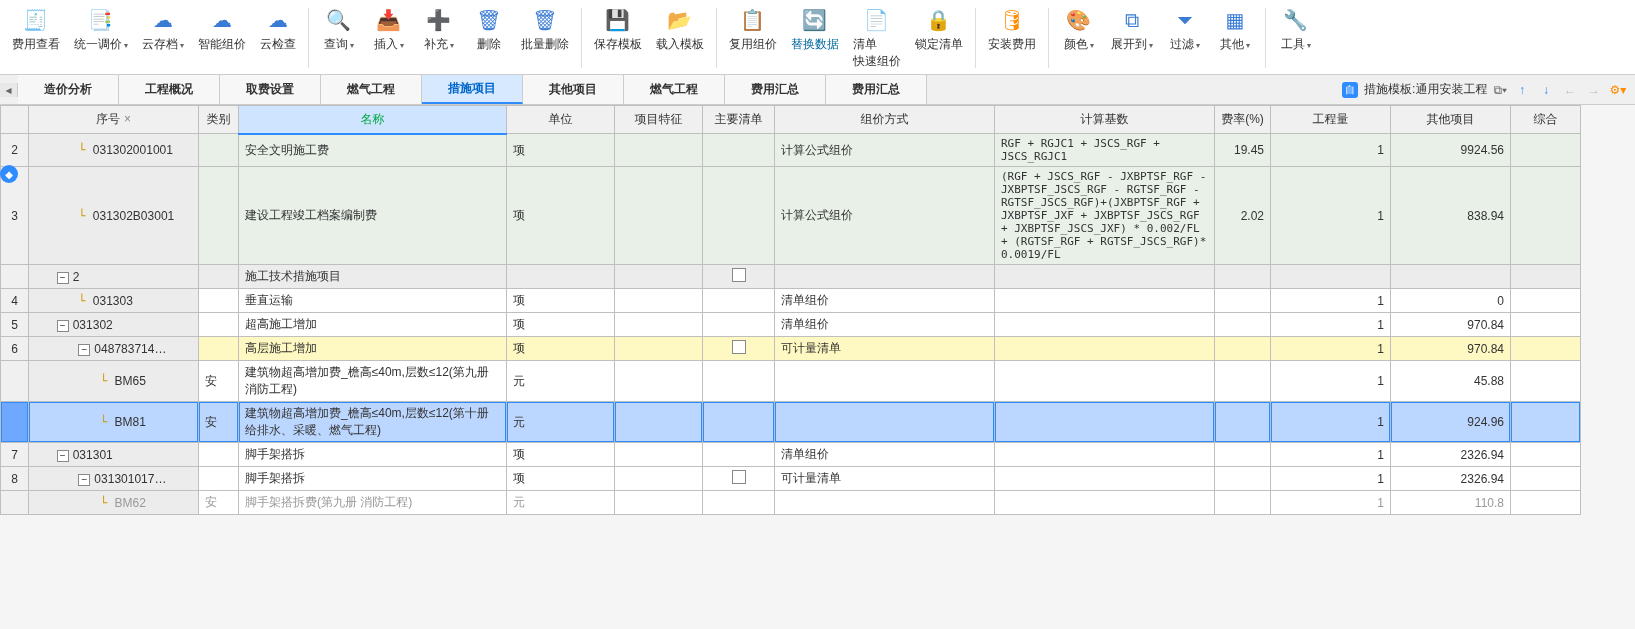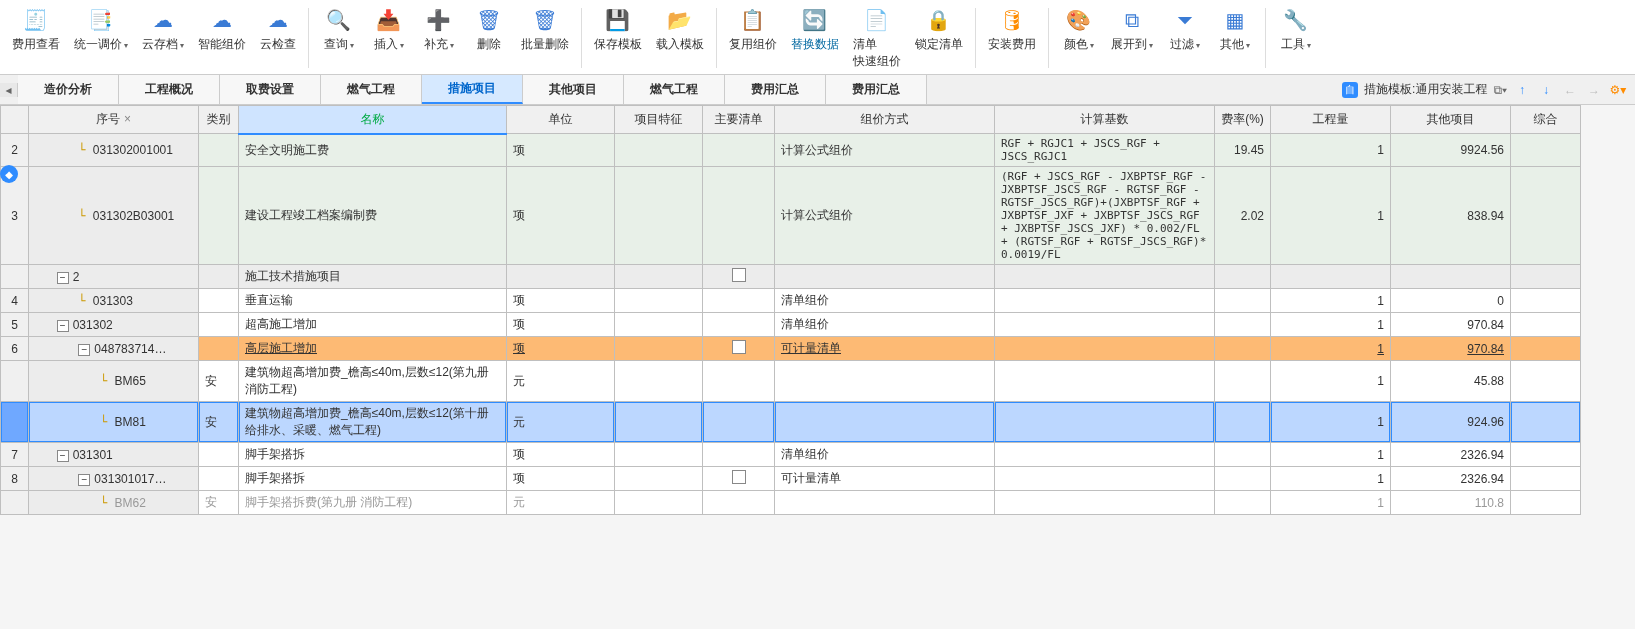--- a/index.html
+++ b/index.html
@@ -23,21 +23,21 @@
 .nav-btn.dim { color: #bbb; }
 
 .grid-wrap { position: relative; overflow: auto; height: calc(100vh - 110px); }
 .grid { border-collapse: collapse; table-layout: fixed; width: 1388px; }
 .grid th, .grid td { border: 1px solid #bfbfbf; padding: 3px 6px; font-size: 12px; vertical-align: middle; background: #fff; }
 .grid th { background: #f0f0f0; font-weight: normal; text-align: center; height: 28px; position: sticky; top: 0; z-index: 2; }
 .grid th.active-col { background: #cfe4ff; color: #0a4; border-bottom: 2px solid #2f8cff; }
 .grid td.rownum { text-align: center; background: #f0f0f0; width: 28px; }
 .grid td.seq { background: #ececec; }
 .grid td.greenish { background: #e8f0e8; }
-.grid td.blueish { background: #fdba74; text-decoration: underline; }
+.grid td.blueish { background: #fef9c3; }
 .grid tr.sel td { background: #bcd7ff !important; }
 .grid tr.sel td.rownum { background: #6fa8ff !important; }
 .grid tr.sel-outline td { box-shadow: inset 0 0 0 1px #2f8cff; }
 .tree-box { display: inline-flex; width: 12px; height: 12px; border: 1px solid #888; align-items: center; justify-content: center; font-size: 10px; line-height: 1; margin-right: 4px; background: #fff; cursor: pointer; }
 .tree-line { color: #c90; font-family: monospace; }
 .num-right { text-align: right; }
 .chk { width: 14px; height: 14px; border: 1px solid #888; display: inline-block; background: #fff; }
 .col-close { color: #888; cursor: pointer; padding-left: 4px; }
 .side-badge { position: absolute; left: 0; top: 60px; width: 18px; height: 18px; border-radius: 50%; background: #2f8cff; color: #fff; font-size: 10px; display: flex; align-items: center; justify-content: center; z-index: 3; }
 

